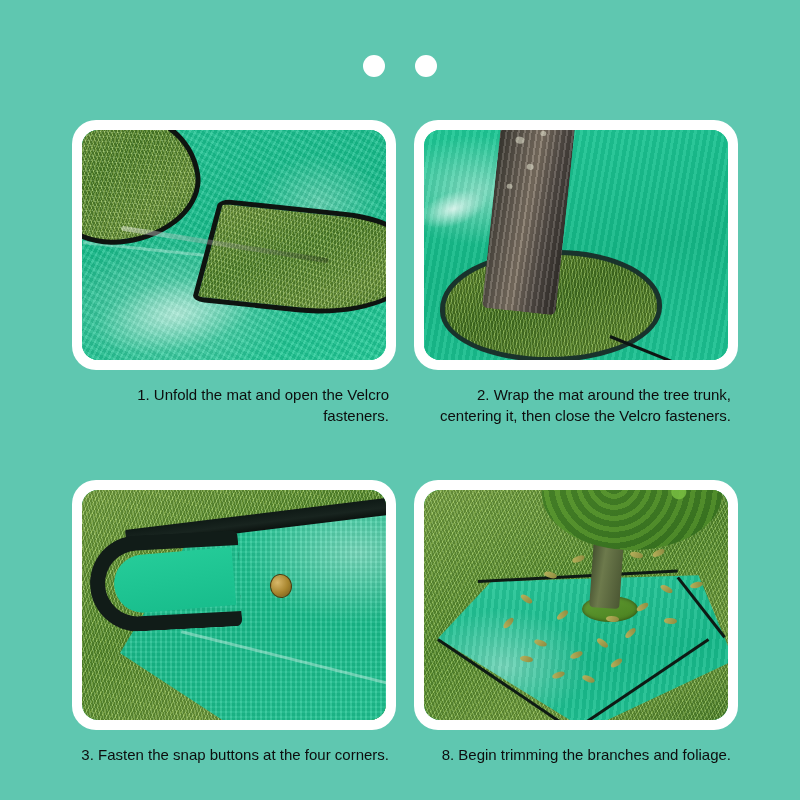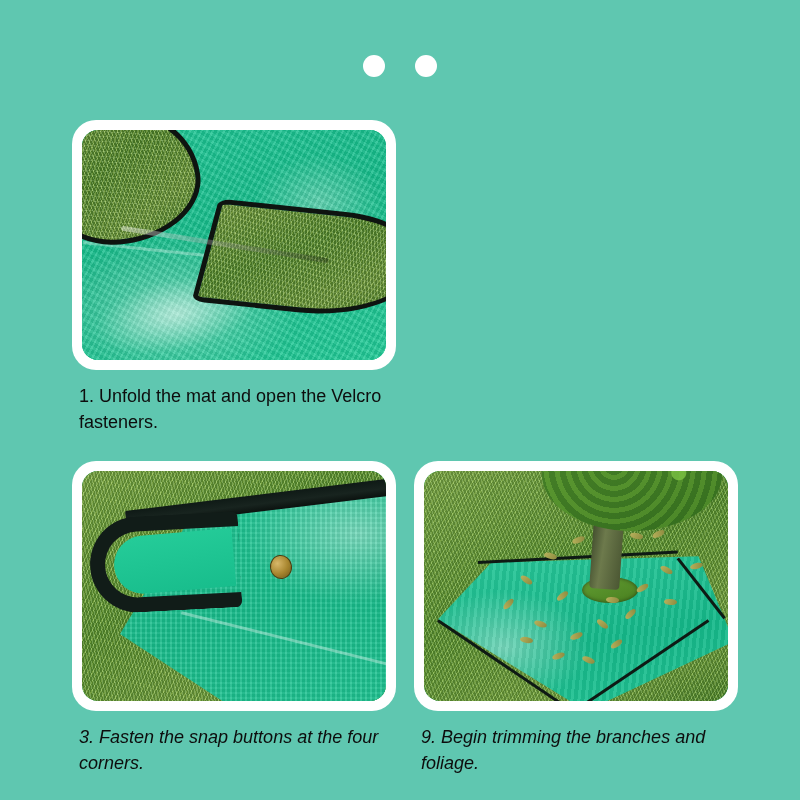--- a/index.html
+++ b/index.html
@@ -65,21 +65,21 @@
     left: 0;
     top: 120px;
     width: 800px;
     height: 680px;
   }
   .cell {
     position: absolute;
     width: 344px;
   }
   .cell-r1 { top: 0; }
-  .cell-r2 { top: 341px; font-style: italic; }
+  .cell-r2 { top: 360px; }
   .cell-c1 { left: 62px; }
   .cell-c2 { left: 404px; }
 
   
   .frame {
     width: 324px;
     height: 250px;
     margin: 0 auto;
     background: #ffffff;
     border-radius: 24px;
@@ -92,23 +92,23 @@
     height: 100%;
     border-radius: 16px;
     overflow: hidden;
     background: #18c28d;
   }
 
   
   .caption {
     margin: 14px auto 0 auto;
     width: 310px;
-    text-align: left;
+    text-align: right;
     color: #0d0d0d;
-    font-size: 18px;
+    font-size: 15px;
     line-height: 1.42;
     font-family: "Liberation Sans", sans-serif;
   }
 
   
   .p1-tarp {
     position: absolute;
     inset: 0;
     background:
       repeating-linear-gradient(118deg, rgba(255,255,255,0.10) 0 2px, rgba(0,0,0,0.05) 2px 5px),
@@ -357,20 +357,37 @@
           <div class="p1-sheen"></div>
           <div class="p1-fold"></div>
           <div class="grass-bg p1-hole"></div>
           <div class="grass-bg p1-slit"></div>
           <div class="p1-seam"></div>
         </div>
       </div>
       <div class="caption">1. Unfold the mat and open the Velcro fasteners.</div>
     </div>
 
+    <div class="cell cell-r1 cell-c2">
+      <div class="frame">
+        <div class="photo">
+          <div class="p2-tarp"></div>
+          <div class="p2-crease"></div>
+          <div class="p2-hole"></div>
+          <div class="p2-trunk">
+            <span class="p2-trunk-spot" style="left:16px;top:26px;width:9px;height:7px;"></span>
+            <span class="p2-trunk-spot" style="left:30px;top:52px;width:7px;height:6px;"></span>
+            <span class="p2-trunk-spot" style="left:12px;top:74px;width:6px;height:5px;"></span>
+            <span class="p2-trunk-spot" style="left:40px;top:18px;width:6px;height:5px;"></span>
+          </div>
+          <div class="p2-seam"></div>
+        </div>
+      </div>
+      <div class="caption">2. Wrap the mat around the tree trunk, centering it, then close the Velcro fasteners.</div>
+    </div>
 
     <div class="cell cell-r2 cell-c1">
       <div class="frame">
         <div class="photo">
           <div class="p3-grass"></div>
           <div class="p3-mat"></div>
           <div class="p3-hem"></div>
           <div class="p3-strap-fill"></div>
           <div class="p3-binding"></div>
           <div class="p3-strap"></div>
@@ -407,17 +424,17 @@
           <span class="leaf" style="left:146px;top:162px;transform:rotate(-16deg);"></span>
           <span class="leaf" style="left:172px;top:150px;transform:rotate(44deg);"></span>
           <span class="leaf" style="left:200px;top:140px;transform:rotate(-36deg);"></span>
           <span class="leaf" style="left:240px;top:128px;transform:rotate(10deg);"></span>
           <span class="leaf" style="left:128px;top:182px;transform:rotate(-12deg);"></span>
           <span class="leaf" style="left:158px;top:186px;transform:rotate(28deg);"></span>
           <span class="leaf" style="left:186px;top:170px;transform:rotate(-28deg);"></span>
           <span class="leaf" style="left:96px;top:166px;transform:rotate(16deg);"></span>
         </div>
       </div>
-      <div class="caption">9. Begin trimming the branches and foliage.</div>
+      <div class="caption">8. Begin trimming the branches and foliage.</div>
     </div>
 
   </div>
 </div>
 
 </body></html>

